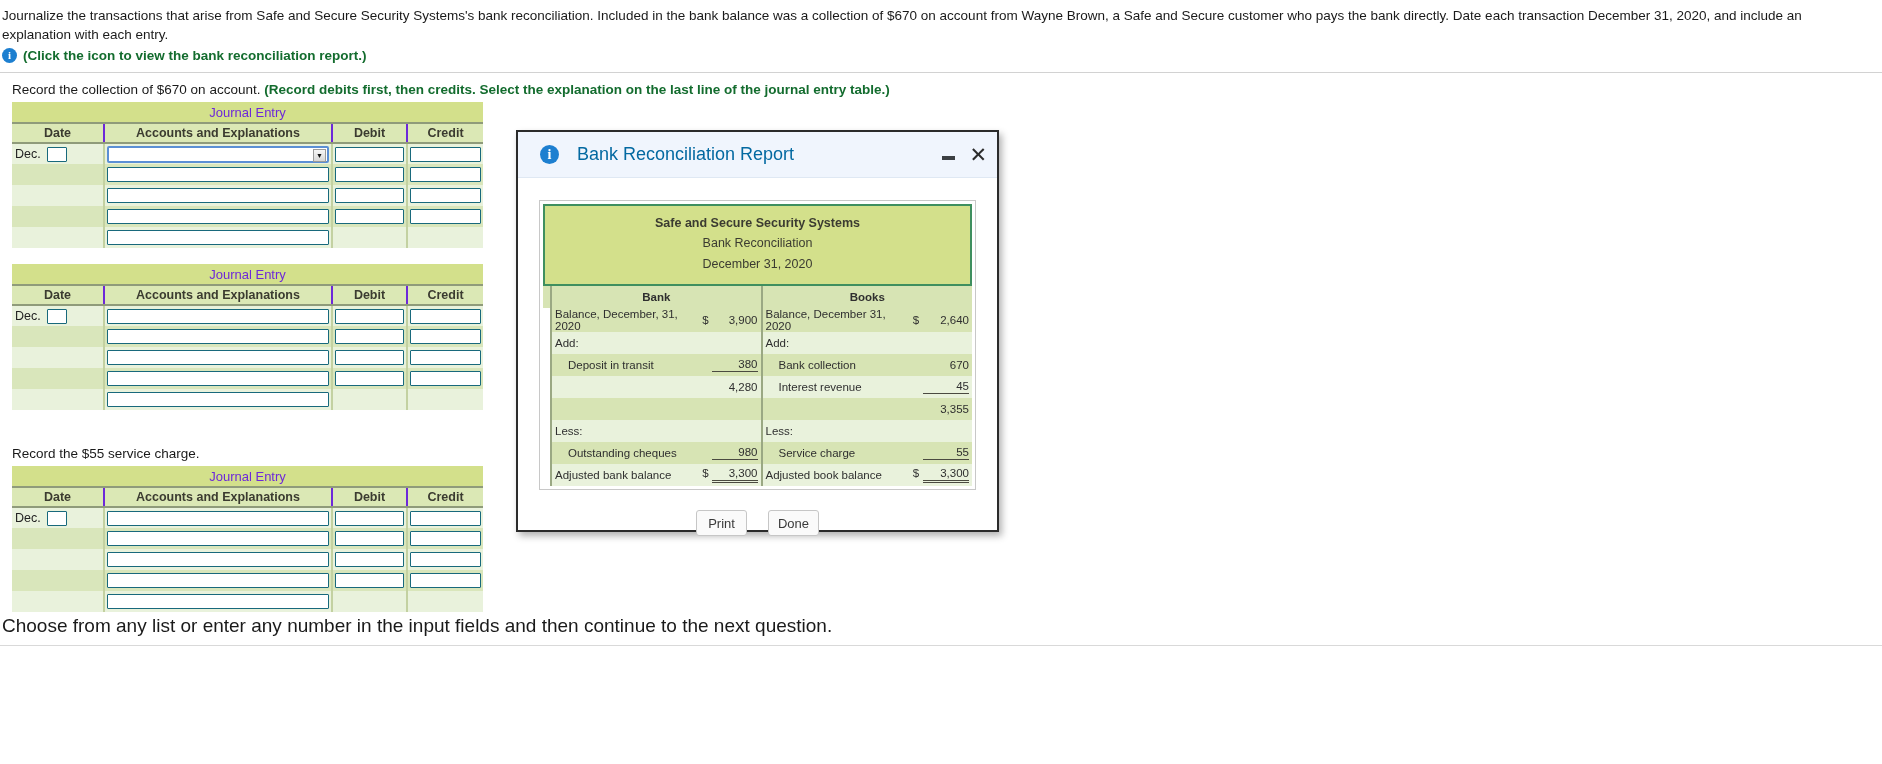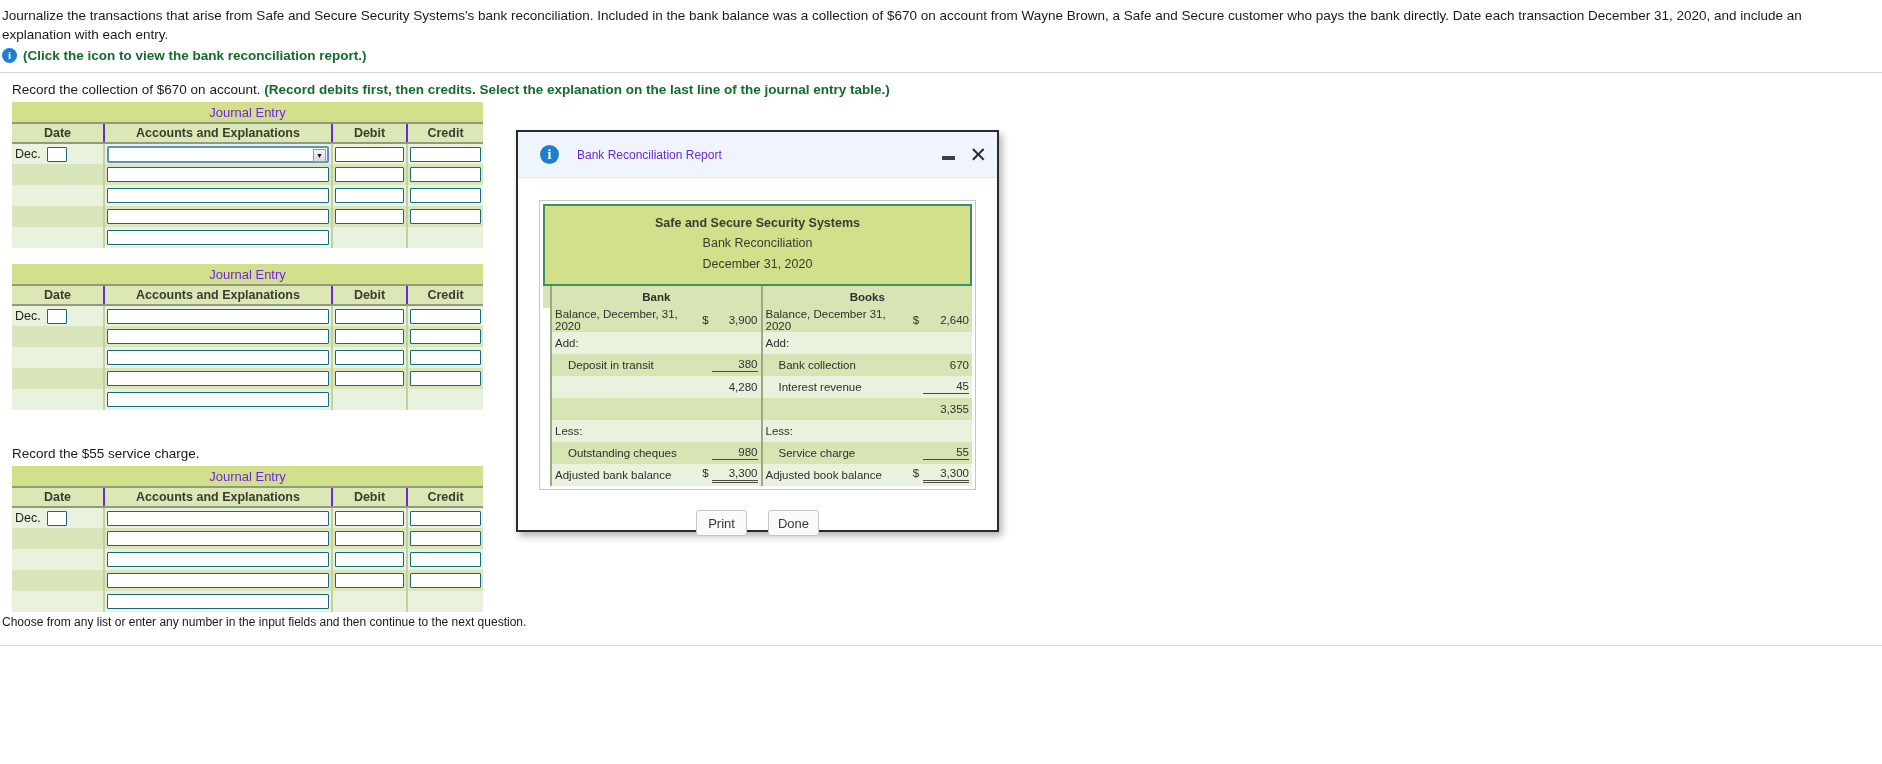--- a/index.html
+++ b/index.html
@@ -120,21 +120,21 @@
     width: 13px; height: 13px;
     background: linear-gradient(#f6f6f6, #d8d8d8);
     border: 1px solid #9a9a9a;
     display: flex; align-items: center; justify-content: center;
     font-size: 7px; color: #111; line-height: 1;
   }
 
   
   .bottom-note {
     position: absolute; left: 2px; top: 615px;
-    font-size: 12px; color: #1a1a1a;
+    font-size: 19px; color: #1a1a1a;
   }
   .bottom-rule {
     position: absolute; left: 0; top: 645px;
     width: 1882px; height: 1px; background: #d9d9d9;
   }
 
   
   .modal {
     position: absolute;
     left: 516px; top: 130px;
@@ -154,21 +154,21 @@
   .modal-info {
     width: 19px; height: 19px; border-radius: 50%;
     background: #1d7fd0; color: #fff;
     font-family: "Liberation Serif", serif;
     font-size: 14px; font-weight: bold;
     display: flex; align-items: center; justify-content: center;
     margin-left: 10px;
   }
   .modal-title-text {
     margin-left: 18px;
-    font-size: 12px; color: #6d28d9;
+    font-size: 18px; color: #0369a1;
   }
   .win-btns {
     position: absolute; right: 10px; top: 0; height: 46px;
     display: flex; align-items: center; gap: 14px;
   }
   .btn-min {
     width: 13px; height: 4px; background: #3c4043; cursor: pointer;
     margin-bottom: -6px;
   }
   .btn-close {

